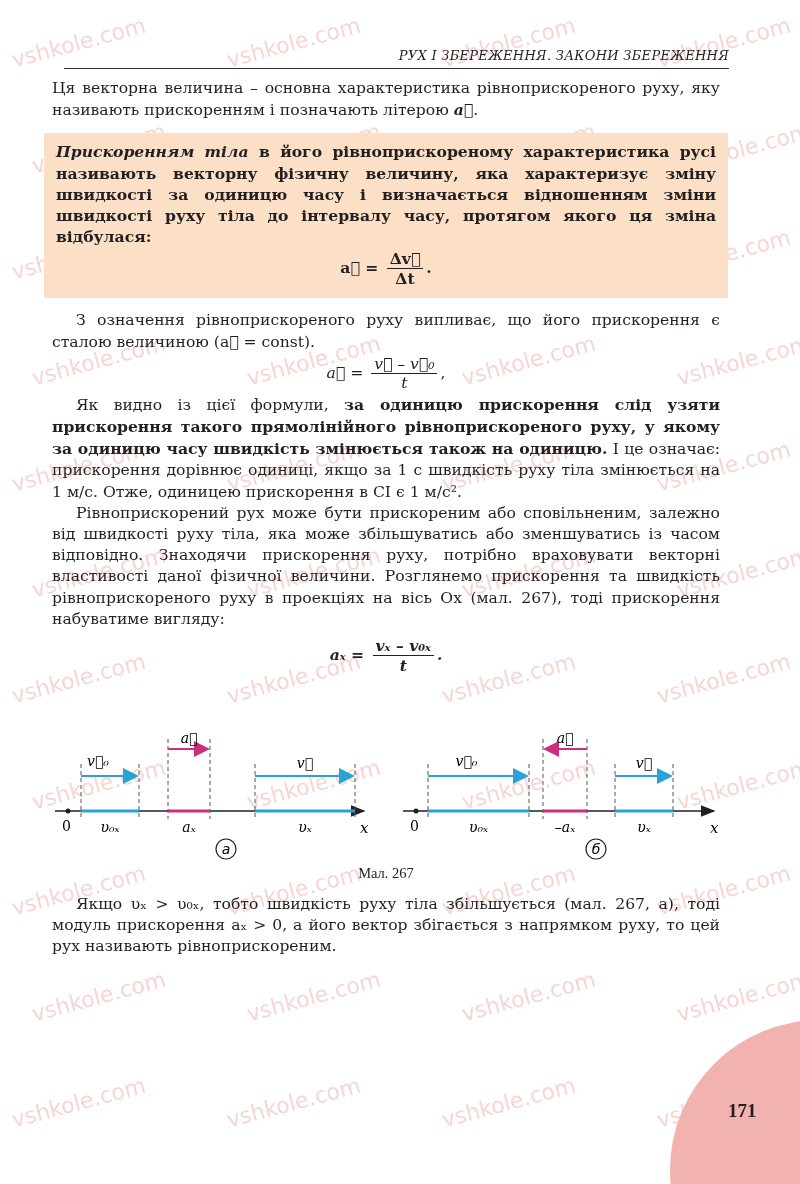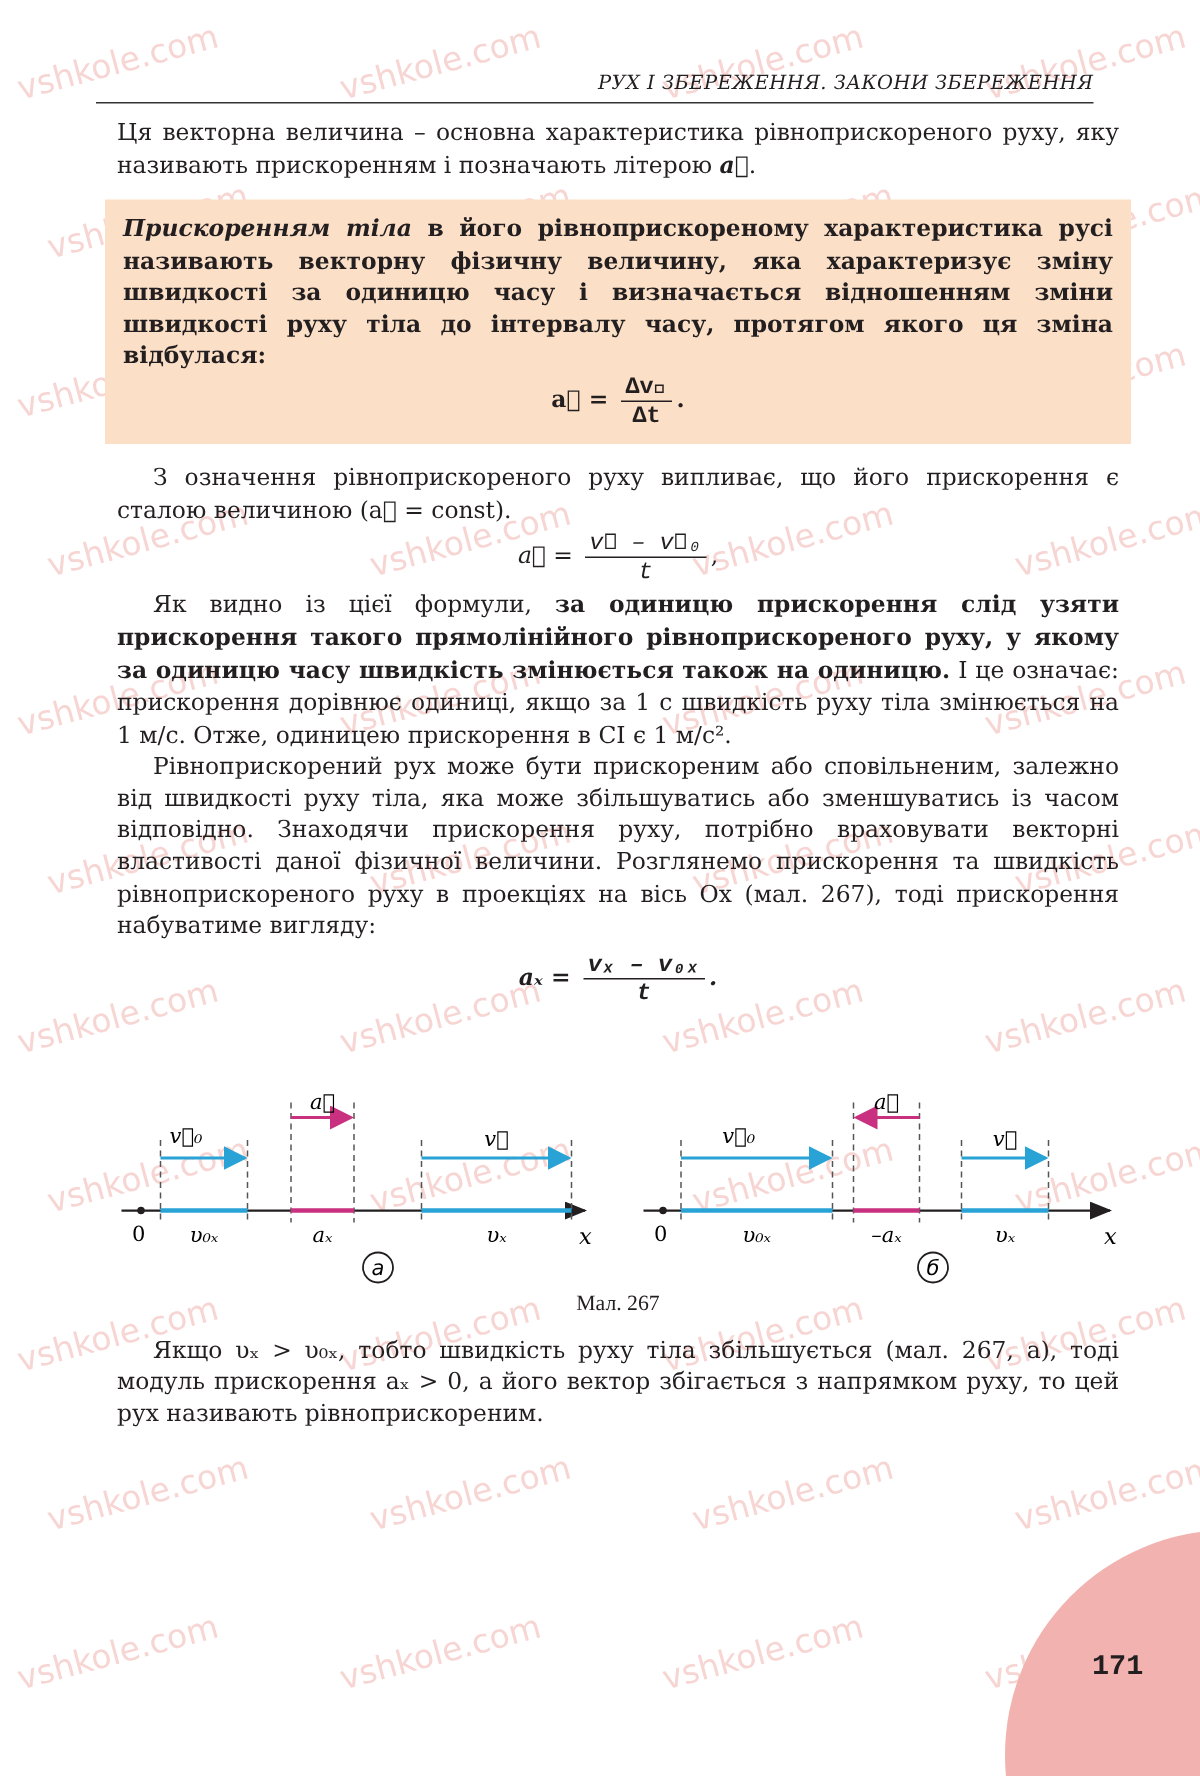--- a/index.html
+++ b/index.html
@@ -12,39 +12,39 @@
   .wm {
     position: absolute; color: #f3c7c4; font-family: "DejaVu Sans", sans-serif;
     font-size: 22px; transform: rotate(-15deg); white-space: nowrap; opacity: 0.75;
   }
   .corner-circle {
     position: absolute; left: 670px; top: 1020px; width: 300px; height: 300px;
     border-radius: 50%; background: #f2b3b0; z-index: 0;
   }
   .page-number {
     position: absolute; left: 728px; top: 1100px; font-size: 19px; font-weight: bold;
-    z-index: 2; font-family: Liberation Mono, monospace;
+    z-index: 2; font-family: Liberation Serif, serif;
   }
   .header {
     position: absolute; left: 64px; top: 48px; width: 665px; z-index: 2;
     border-bottom: 1.5px solid #333; height: 20px;
   }
   .header-title {
     position: absolute; right: 0; top: 0; font-style: italic; font-size: 13px;
     letter-spacing: 0.3px; font-family: "DejaVu Serif", serif;
   }
-  .content { position: absolute; left: 78px; top: 78px; width: 668px; z-index: 2; }
+  .content { position: absolute; left: 52px; top: 78px; width: 668px; z-index: 2; }
   p { margin: 0; font-size: 15.6px; line-height: 21.2px; text-align: justify; }
   p.indent { text-indent: 24px; }
   .definition-box {
     background: #fbdfc6; margin: 12px -8px 12px -8px; padding: 8px 12px 8px 12px;
   }
   .definition-box p { font-weight: bold; }
   .formula { text-align: center; font-size: 15.6px; margin: 2px 0; }
-  .frac { display: inline-block; vertical-align: middle; text-align: center; margin: 0 3px; font-family: Liberation Mono, monospace; }
+  .frac { display: inline-block; vertical-align: middle; text-align: center; margin: 0 3px; }
   .frac .num { display: block; border-bottom: 1.2px solid #231f20; padding: 0 3px; }
   .frac .den { display: block; padding: 0 3px; }
   .it { font-style: italic; }
   .b { font-weight: bold; }
   .figure { position: relative; height: 180px; margin-top: 8px; }
   .figure svg { position: absolute; left: -64px; top: 0; }
   .caption { text-align: center; font-family: Liberation Serif, serif; font-size: 14.5px; margin: 2px 0 12px 0; }
 </style>
 </head>
 <body>

